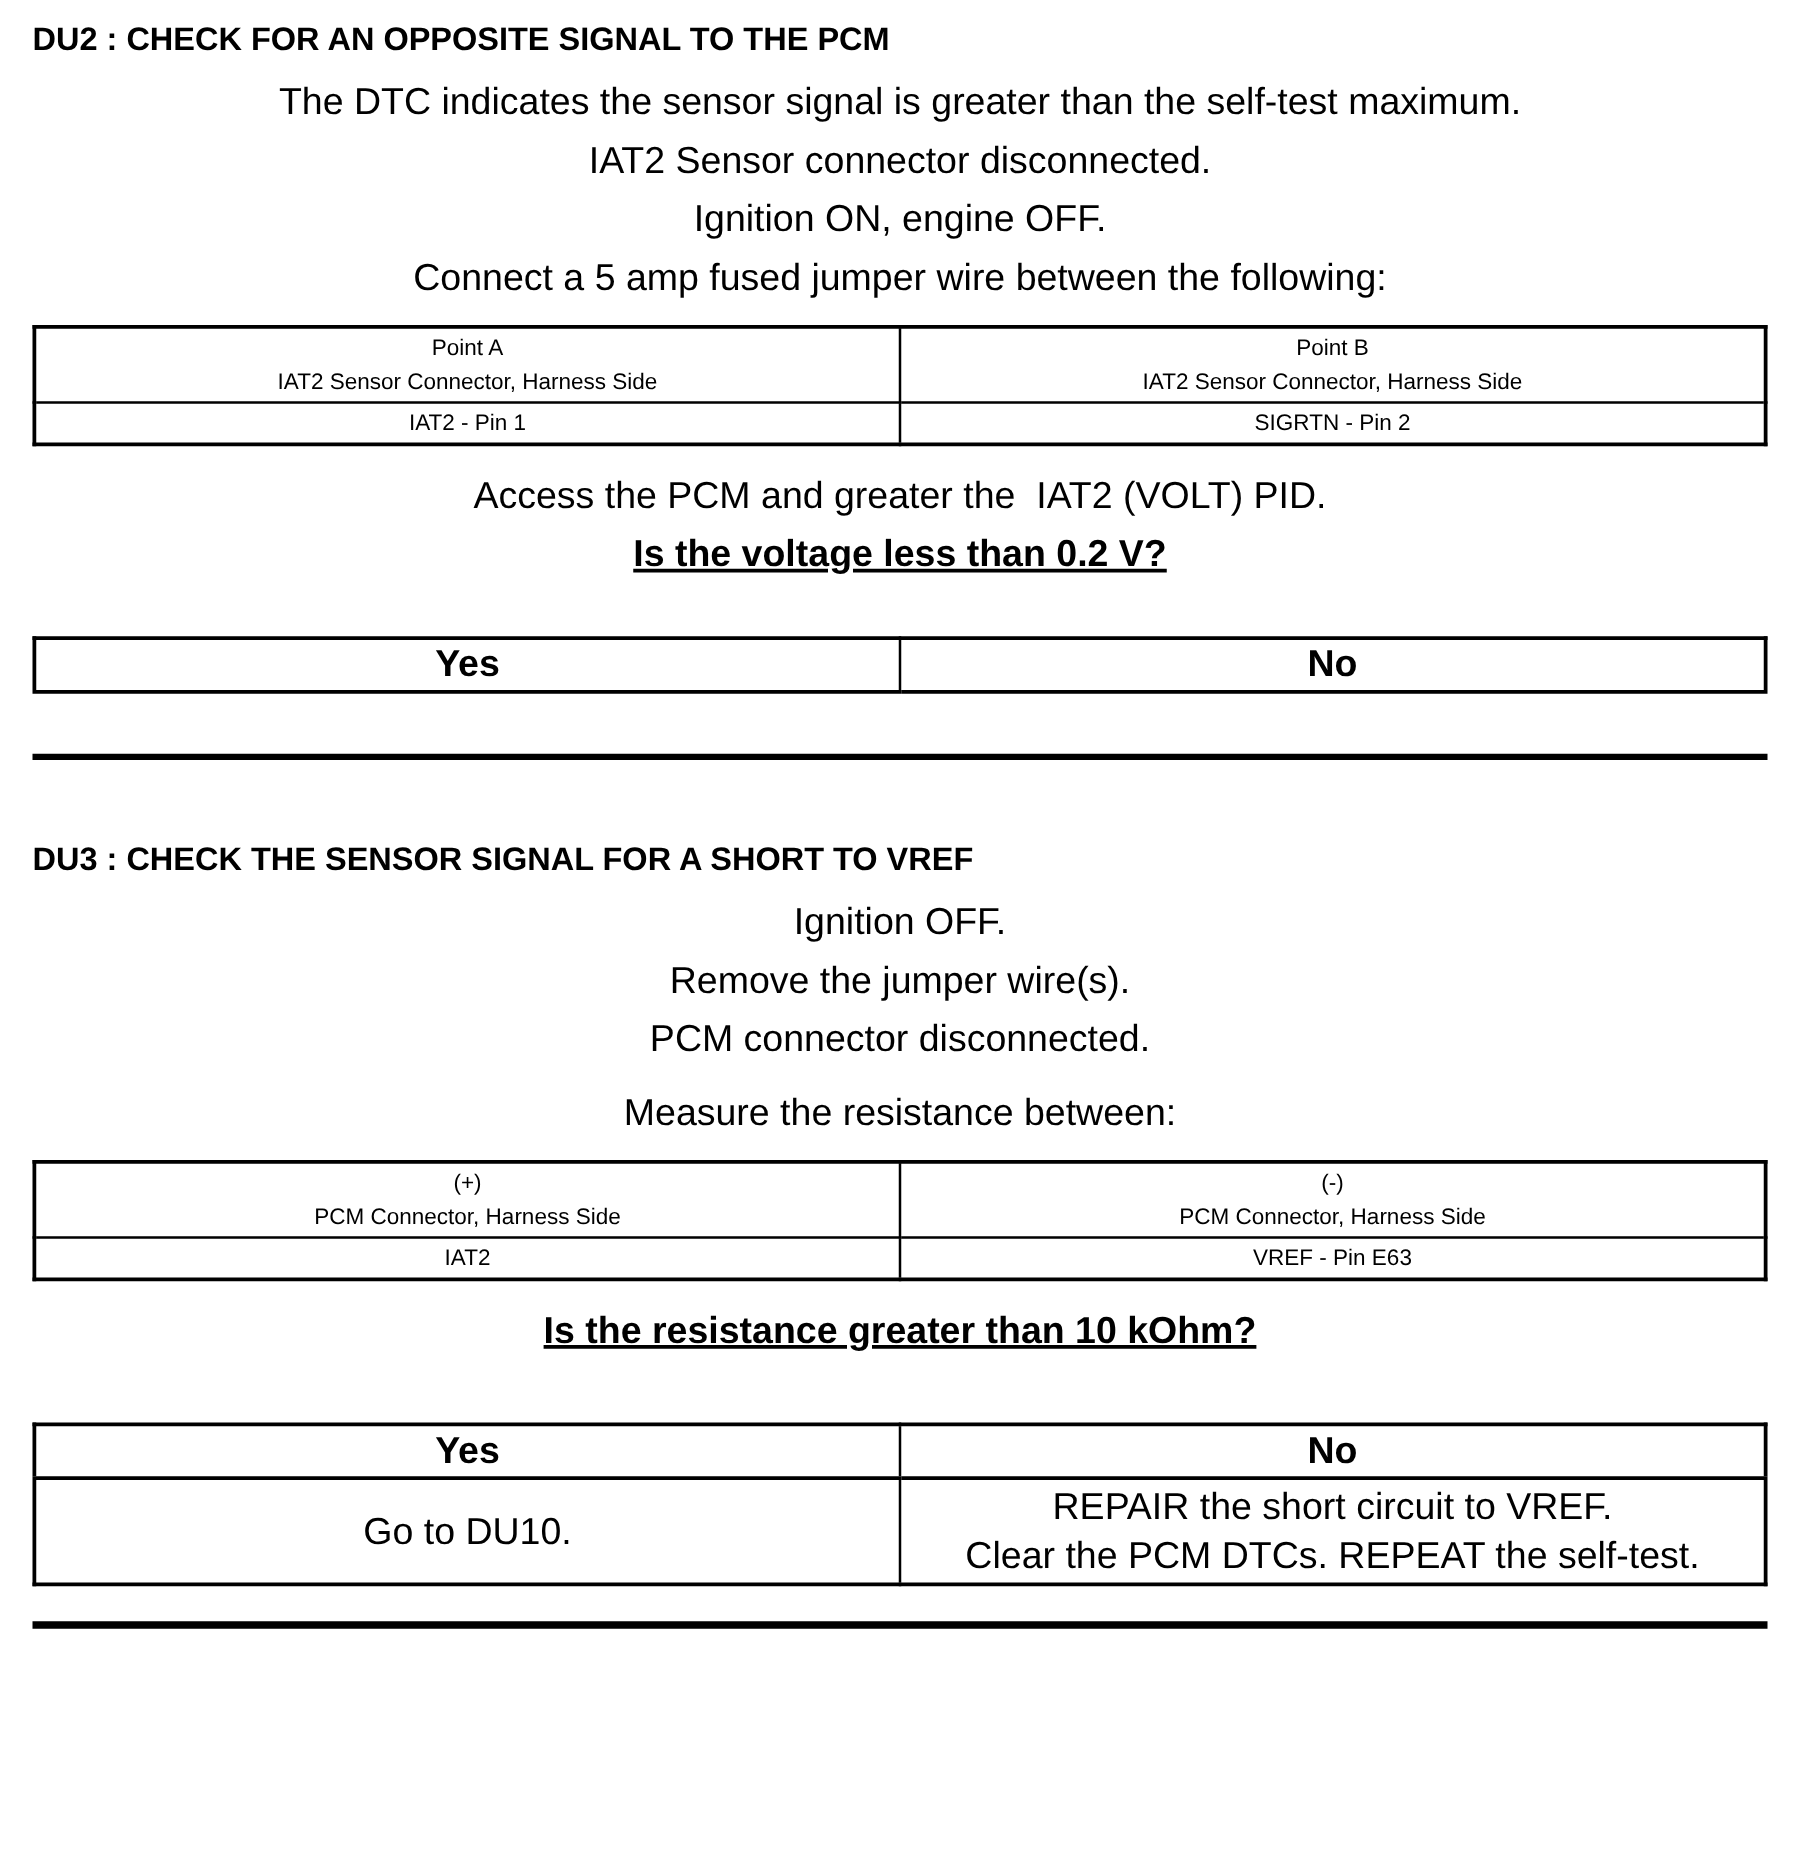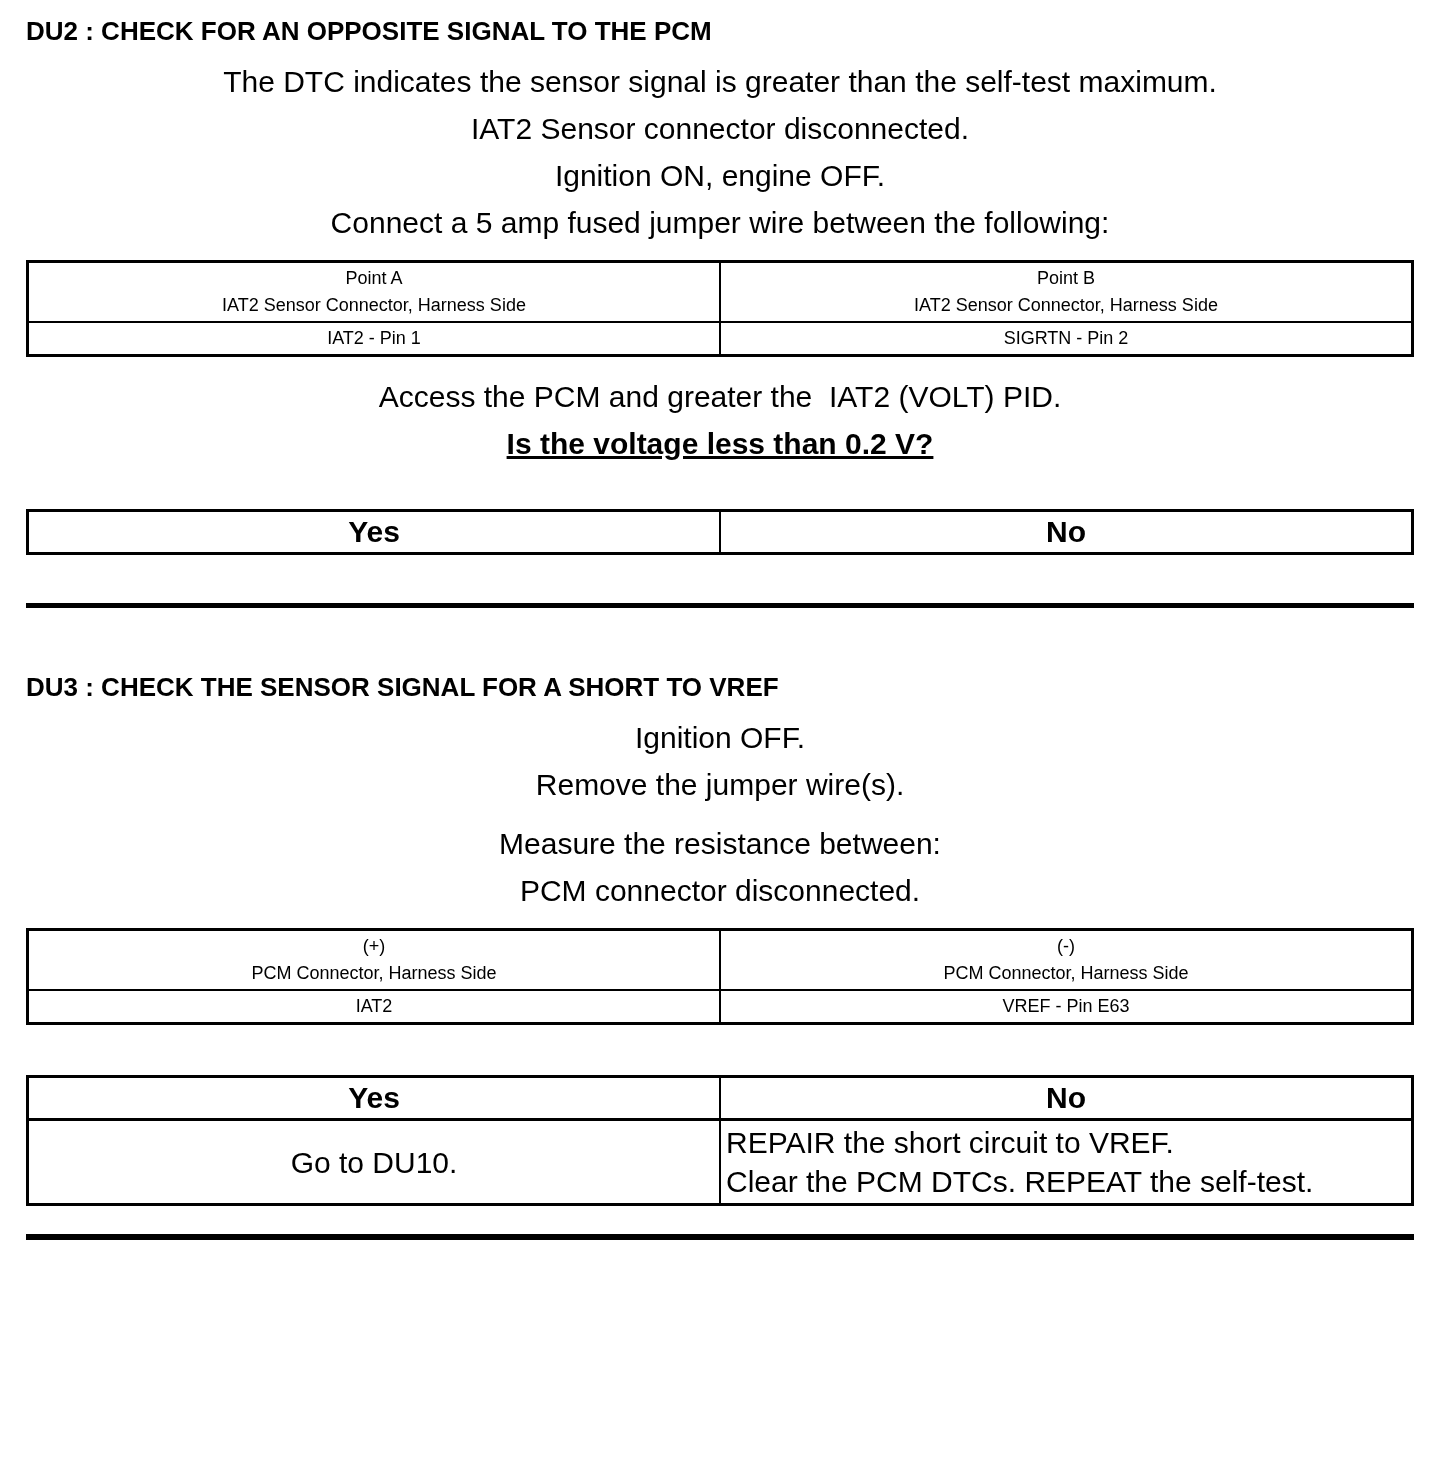--- a/index.html
+++ b/index.html
@@ -68,21 +68,21 @@
   }
   .decision-table td {
     border: 2px solid #000;
     font-size: 30px;
     line-height: 47px;
     padding: 2px 5px;
     width: 50%;
   }
   .cell-top-left   { vertical-align: top;    text-align: left; }
   .cell-mid-center { vertical-align: middle; text-align: center; }
-  .cell-mid-left   { vertical-align: middle; text-align: left; }
+  .cell-mid-left   { vertical-align: middle; text-align: center; }
   .tall-row td  { height: 152px; }
   .short-row td { height: 80px; }
   .short-row .cell-mid-left { line-height: 39px; }
   .section-rule {
     height: 5px;
     background: #000;
     border: none;
     margin: 48px 0 0 0;
   }
   .section-rule.bottom {
@@ -137,42 +137,43 @@
     </table>
   </section>
 
   <div class="section-rule"></div>
 
   <section class="section-du3">
     <h2 class="step-heading">DU3 : CHECK THE SENSOR SIGNAL FOR A SHORT TO VREF</h2>
 
     <p class="line">Ignition OFF.</p>
     <p class="line">Remove the jumper wire(s).</p>
+    <p class="line">PCM connector disconnected.</p>
     <p class="line gap-top">Measure the resistance between:</p>
-    <p class="line">PCM connector disconnected.</p>
 
     <table class="conn-table">
       <tbody>
         <tr>
           <th>
             <span class="cell-line">(+)</span>
             <span class="cell-line">PCM Connector, Harness Side</span>
           </th>
           <th>
             <span class="cell-line">(-)</span>
             <span class="cell-line">PCM Connector, Harness Side</span>
           </th>
         </tr>
         <tr>
           <td>IAT2</td>
           <td>VREF - Pin E63</td>
         </tr>
       </tbody>
     </table>
 
+    <p class="line question">Is the resistance greater than 10 kOhm?</p>
 
     <table class="decision-table decision-du3">
       <tbody>
         <tr>
           <th>Yes</th>
           <th>No</th>
         </tr>
         <tr class="short-row">
           <td class="cell-mid-center">Go to DU10.</td>
           <td class="cell-mid-left">

